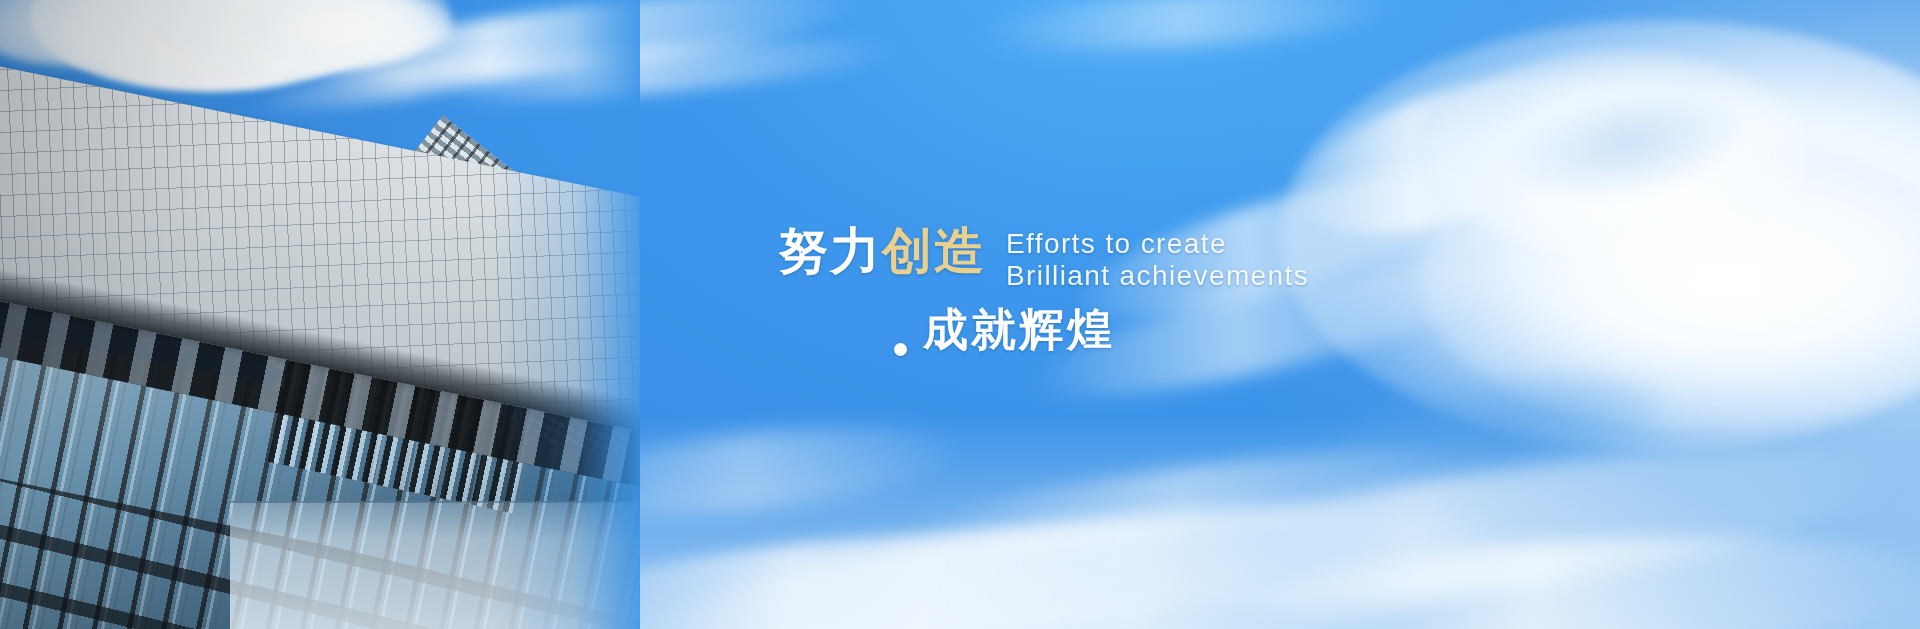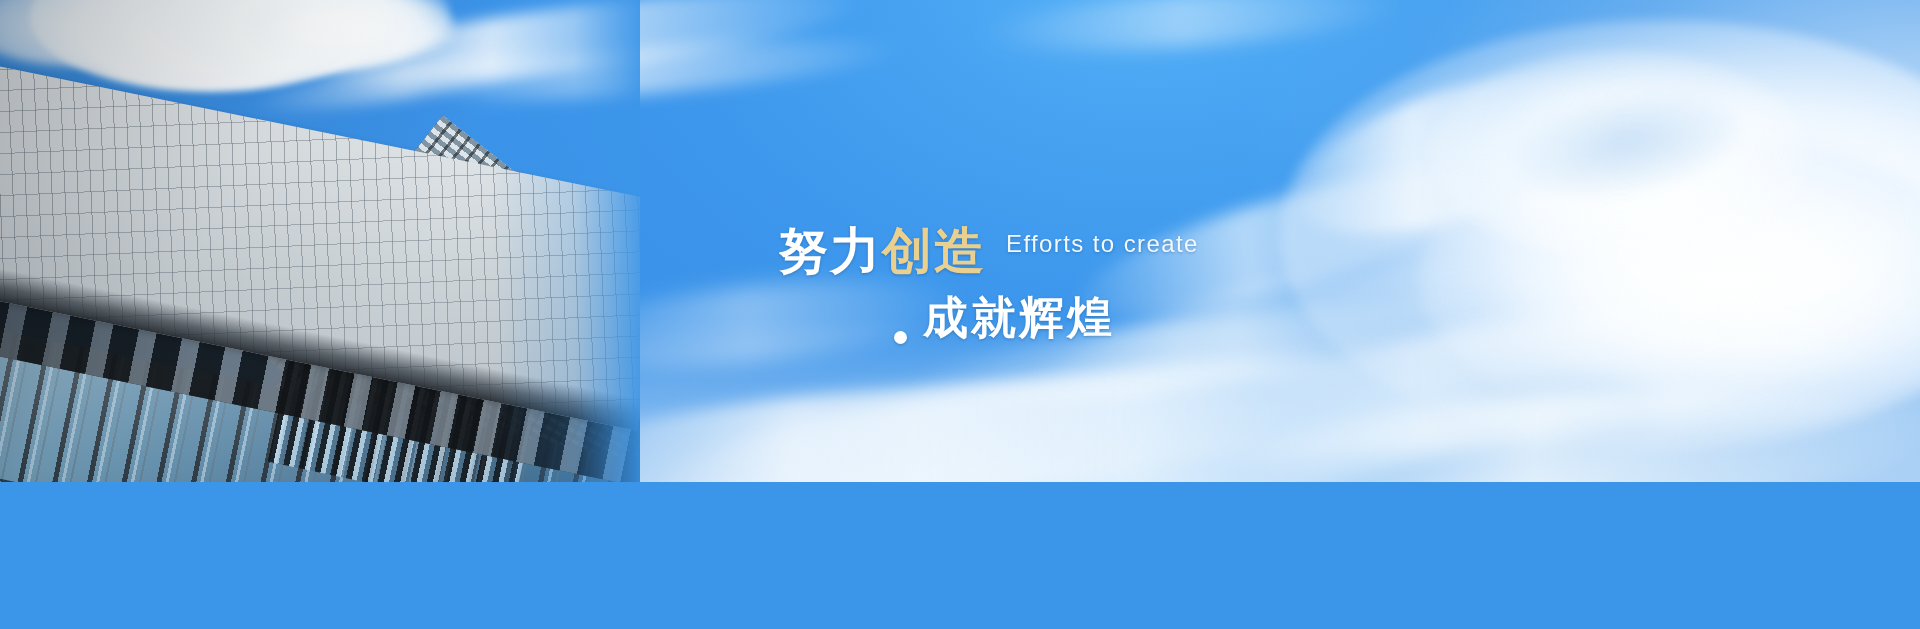--- a/index.html
+++ b/index.html
@@ -6,21 +6,21 @@
   * { margin:0; padding:0; box-sizing:border-box; }
   html, body {
     width:1920px; height:629px;
     overflow:hidden;
     background:#3b95e8;
     font-family:"Liberation Sans", sans-serif;
   }
 
   .banner {
     position:relative;
-    width:1920px; height:482px;
+    width:1920px; height:629px;
     overflow:hidden;
     background:#3b95e8;
   }
 
   
   .sky-base {
     position:absolute; inset:0;
     background:
       radial-gradient(ellipse 900px 620px at 60% -8%,
           #56b2f8 0%, #48a4f2 26%, #3d97ec 55%, #3a90e6 100%),
@@ -356,21 +356,21 @@
     white-space:nowrap;
     text-shadow:0 1px 3px rgba(10,50,90,.30);
   }
   .hl-white { color:#ffffff; }
   .hl-gold  { color:#ead08f; }
 
   .headline-en {
     margin-top:6px;
     color:#f2f8ff;
     font-family:"Liberation Sans", sans-serif;
-    font-size:24px;
+    font-size:28px;
     line-height:32px;
     font-weight:400;
     letter-spacing:1.4px;
     white-space:nowrap;
     text-shadow:0 1px 3px rgba(10,50,90,.30);
   }
 
   .subline {
     margin-top:12px;
     margin-left:116px;
@@ -461,20 +461,21 @@
 
   <div class="copy">
 
     <div class="headline-row">
       <div class="headline-cn">
         <span class="hl-white">努力</span><span class="hl-gold">创造</span>
       </div>
 
       <div class="headline-en">
         <div>Efforts to create</div>
+        <div>Brilliant achievements</div>
       </div>
     </div>
 
     <div class="subline">
       <span class="bullet-dot"></span>
       <span class="subline-cn">成就辉煌</span>
     </div>
 
   </div>
 

